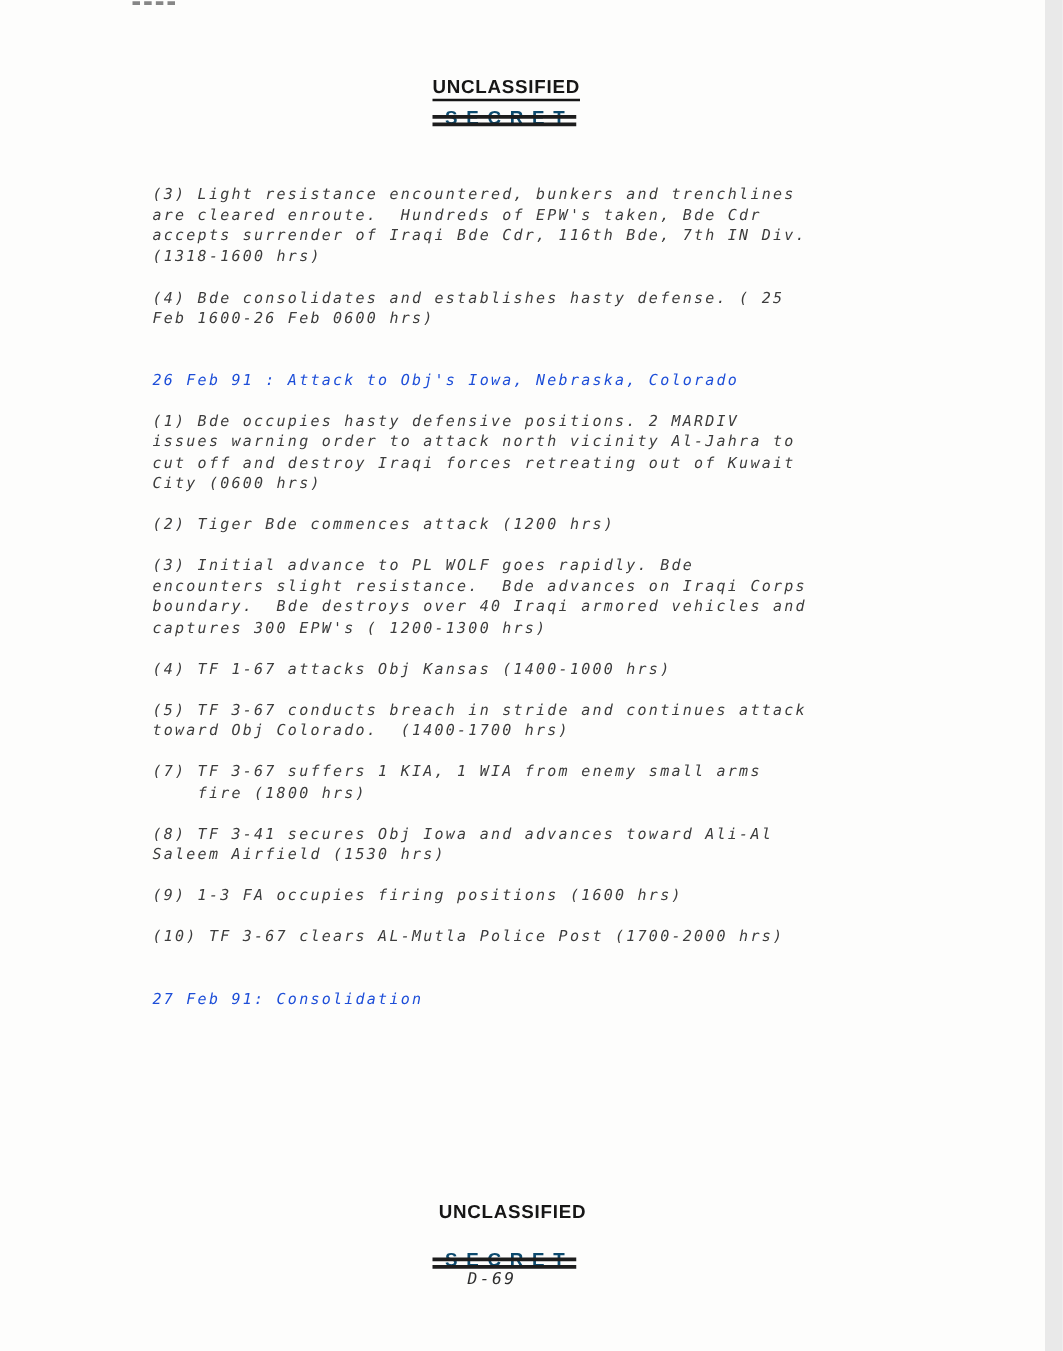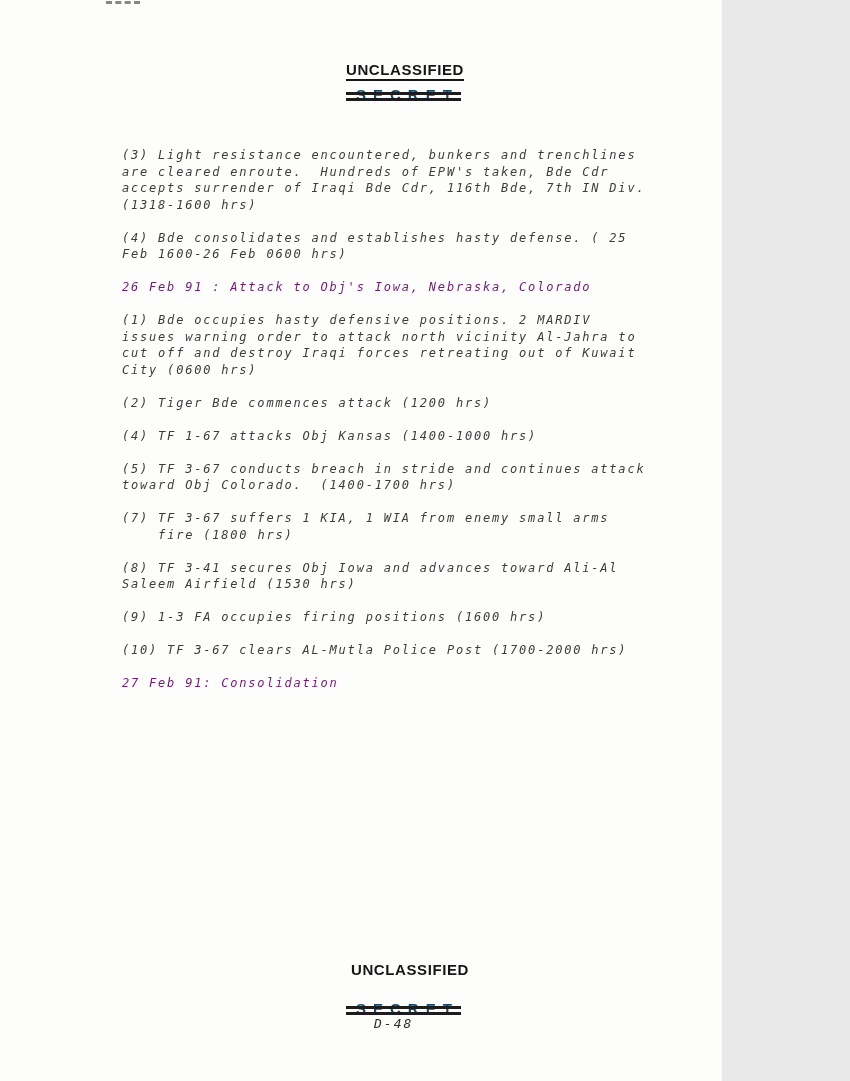--- a/index.html
+++ b/index.html
@@ -2,21 +2,21 @@
 <html><head>
 <meta charset="utf-8">
 <style>
   html, body {
     margin: 0;
     padding: 0;
     background: #e9e9e9;
   }
   .page {
     position: relative;
-    width: 722px;
+    width: 836px;
     height: 1081px;
     background: #fdfdfc;
     overflow: hidden;
     font-family: "DejaVu Sans Mono", monospace;
   }
 
   
   .artifact {
     position: absolute;
     left: 106px;
@@ -87,21 +87,22 @@
     font-size: 12px;
     line-height: 16.5px;
     letter-spacing: 1.8px;
     font-style: italic;
   }
   .para {
     white-space: pre-wrap;
     margin: 0 0 16.5px 0;
   }
   .heading {
-    color: #701a75;
+    margin-top: 33px;
+    color: #1d4ed8;
   }
 
   
   .page-number {
     position: absolute;
     left: 374px;
     top: 1016px;
     font-size: 13px;
     letter-spacing: 2px;
     font-style: italic;
@@ -127,33 +128,37 @@
 accepts surrender of Iraqi Bde Cdr, 116th Bde, 7th IN Div.
 (1318-1600 hrs)</div>
       <div class="para">(4) Bde consolidates and establishes hasty defense. ( 25
 Feb 1600-26 Feb 0600 hrs)</div>
       <div class="para heading">26 Feb 91 : Attack to Obj's Iowa, Nebraska, Colorado</div>
       <div class="para">(1) Bde occupies hasty defensive positions. 2 MARDIV
 issues warning order to attack north vicinity Al-Jahra to
 cut off and destroy Iraqi forces retreating out of Kuwait
 City (0600 hrs)</div>
       <div class="para">(2) Tiger Bde commences attack (1200 hrs)</div>
+      <div class="para">(3) Initial advance to PL WOLF goes rapidly. Bde
+encounters slight resistance.  Bde advances on Iraqi Corps
+boundary.  Bde destroys over 40 Iraqi armored vehicles and
+captures 300 EPW's ( 1200-1300 hrs)</div>
       <div class="para">(4) TF 1-67 attacks Obj Kansas (1400-1000 hrs)</div>
       <div class="para">(5) TF 3-67 conducts breach in stride and continues attack
 toward Obj Colorado.  (1400-1700 hrs)</div>
       <div class="para">(7) TF 3-67 suffers 1 KIA, 1 WIA from enemy small arms
     fire (1800 hrs)</div>
       <div class="para">(8) TF 3-41 secures Obj Iowa and advances toward Ali-Al
 Saleem Airfield (1530 hrs)</div>
       <div class="para">(9) 1-3 FA occupies firing positions (1600 hrs)</div>
       <div class="para">(10) TF 3-67 clears AL-Mutla Police Post (1700-2000 hrs)</div>
       <div class="para heading">27 Feb 91: Consolidation</div>
     </div>
 
   <div class="classification bottom">
     <span>UNCLASSIFIED</span>
   </div>
 
   <div class="stamp bottom">SECRET</div>
 
-  <div class="page-number">D-48</div>
+  <div class="page-number">D-69</div>
 
 </div>
 
 </body></html>

